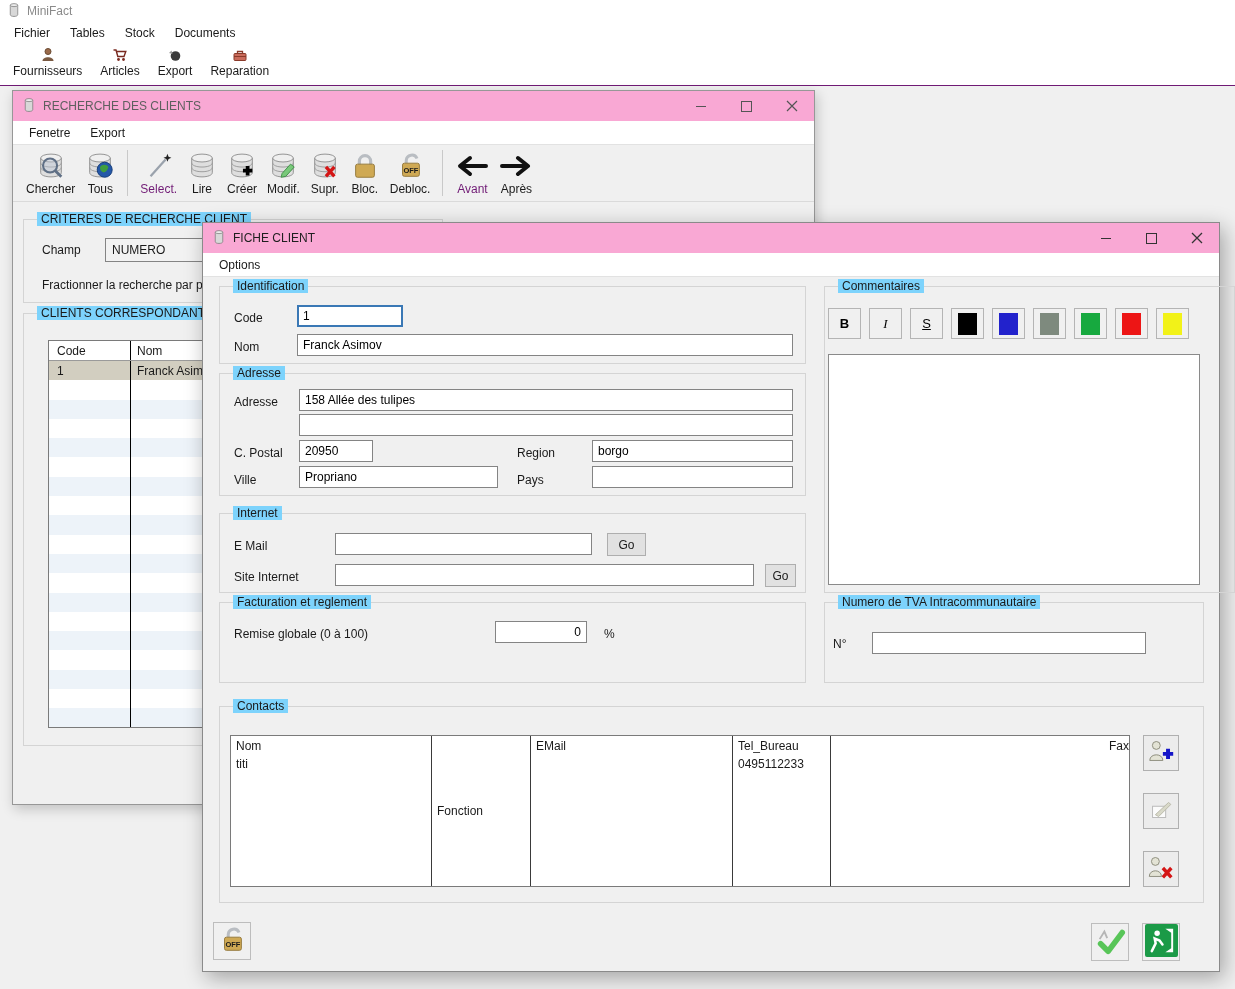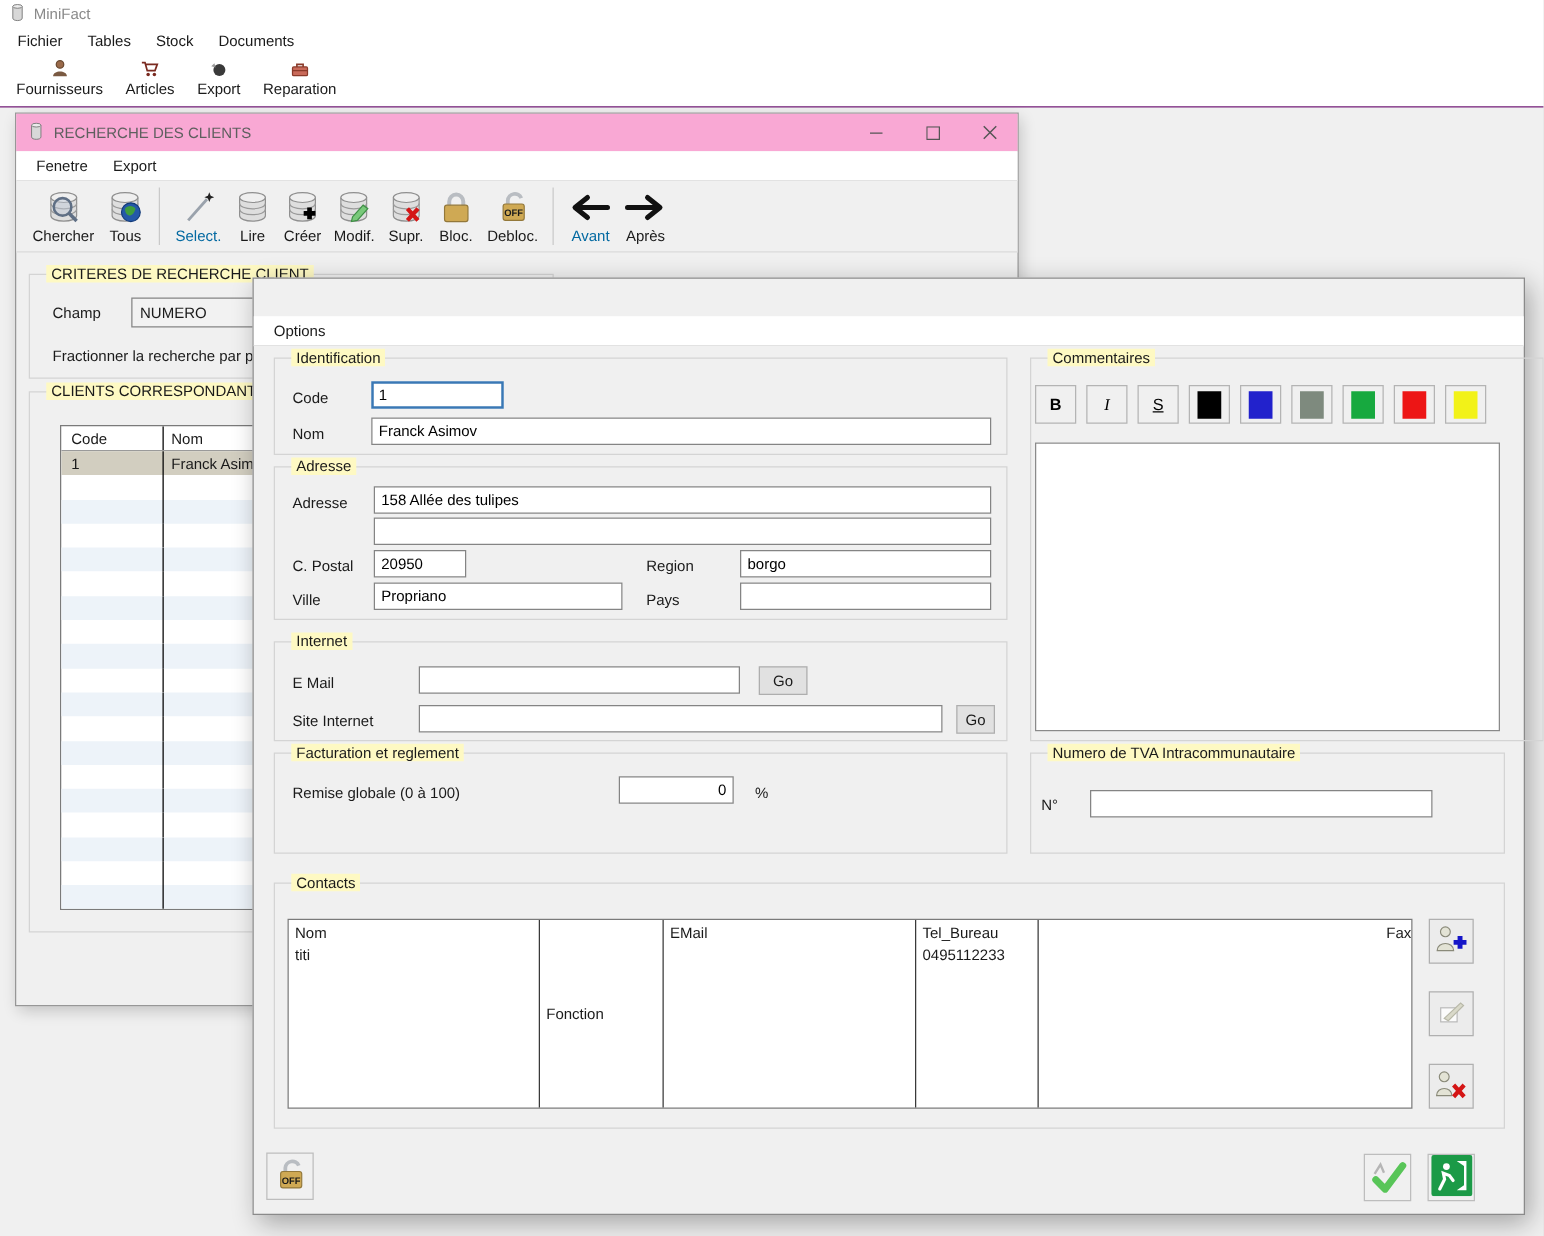--- a/index.html
+++ b/index.html
@@ -21,25 +21,25 @@
   .titlebar{position:absolute;left:0;top:0;right:0;height:30px;background:#f9a8d4;display:flex;align-items:center;gap:8px;padding-left:10px;box-sizing:border-box}
   .search-win .titlebar .t{color:#5f5f5f}
   .fiche-win .titlebar .t{color:#1f1f1f}
   .win-controls{position:absolute;top:0;right:0;height:30px;display:flex}
   .wc{width:45px;height:30px;display:flex;align-items:center;justify-content:center;background:none;border:none}
   .win-menubar{position:absolute;left:0;top:30px;right:0;height:24px;background:#fff;display:flex;align-items:center;padding-left:6px;border-bottom:1px solid #e2e2e2;box-sizing:border-box}
   
   .search-toolbar{position:absolute;left:0;top:54px;right:0;height:57px;display:flex;align-items:center;padding-left:8px;background:#f0f0f0;border-bottom:1px solid #dadada;box-sizing:border-box}
   .tb-btn{display:flex;flex-direction:column;align-items:center;gap:0;padding:2px 5px;min-width:38px;background:none;border:none;font:inherit;font-size:12px;color:#1a1a1a}
   .tb-btn .ic{height:31px;display:flex;align-items:center;justify-content:center}
-  .tb-btn.disabled{color:#0369a1}
+  .tb-btn.disabled{color:#701a75}
   .tb-sep{width:1px;height:46px;background:#c9c9c9;margin:0 7px;flex:none}
   
   .groupbox{position:absolute;border:1px solid #d4d4d4;box-sizing:border-box}
-  .gb-label{position:absolute;top:-8px;left:13px;background:#fef9c3;padding:0 4px;white-space:nowrap}
+  .gb-label{position:absolute;top:-8px;left:13px;background:#7dd3fc;padding:0 4px;white-space:nowrap}
   .flabel{position:absolute;white-space:nowrap}
   .tin{position:absolute;background:#fff;border:1px solid #848484;font:inherit;padding:0 5px;box-sizing:border-box;height:22px;outline:none}
   .tin.focus{border:2px solid #3a78b5;padding:0 4px}
   .tin.right{text-align:right}
   .btn{position:absolute;background:#e1e1e1;border:1px solid #aeaeae;font:inherit;box-sizing:border-box;color:#1a1a1a}
   .combo{position:absolute;background:#f2f2f2;border:1px solid #848484;display:flex;align-items:center;justify-content:space-between;padding:0 6px;box-sizing:border-box;height:24px}
   
   .ltable{position:absolute;background:#fff;border:1px solid #7a7a7a;box-sizing:border-box;display:flex;flex-direction:column;overflow:hidden}
   .lrow{display:flex;flex:none;height:19.3px;align-items:center;box-sizing:border-box}
   .lrow .c1{width:82px;align-self:stretch;border-right:1px solid #000;display:flex;align-items:center;padding-left:8px;box-sizing:border-box}
@@ -344,20 +344,44 @@
               <span class="c2"></span>
             </div><div class="lrow alt">
               <span class="c1"></span>
               <span class="c2"></span>
             </div></div>
       </div>
     </div>
   </div>
 
   <div class="win fiche-win">
+    <div class="titlebar">
+      <span><svg width="12" height="16" viewBox="0 0 16 20">
+            <path d="M3 3.5 V16 c0 1.7 2.2 2.6 5 2.6 s5-.9 5-2.6 V3.5" fill="#d8d8d8" stroke="#7a7a7a"></path>
+            <ellipse cx="8" cy="3.5" rx="5" ry="2" fill="#ececec" stroke="#7a7a7a"></ellipse>
+          </svg></span>
+      <span class="t">FICHE CLIENT</span>
+      <div class="win-controls">
+        <button class="wc">
+            <svg width="11" height="11">
+              <line x1="0" y1="5.5" x2="10" y2="5.5" stroke="#333" stroke-width="1"></line>
+            </svg>
+          </button>
+        <button class="wc">
+            <svg width="11" height="11">
+              <rect x="0.5" y="0.5" width="10" height="10" fill="none" stroke="#333"></rect>
+            </svg>
+          </button>
+        <button class="wc">
+            <svg width="12" height="12">
+              <path d="M1 1 L11 11 M11 1 L1 11" stroke="#333" stroke-width="1.3"></path>
+            </svg>
+          </button>
+      </div>
+    </div>
     <div class="win-menubar menubar-row">
         <span class="menu-item">Options</span>
       </div>
 
     <div class="groupbox" style="left:16px;top:63px;width:587px;height:78px">
       <span class="gb-label">Identification</span>
       <span class="flabel" style="left:14px;top:24px">Code</span>
       <input class="tin focus" style="left: 77px; top: 18px; width: 106px;" value="1">
       <span class="flabel" style="left:14px;top:53px">Nom</span>
       <input class="tin" style="left: 77px; top: 47px; width: 496px;" value="Franck Asimov">

